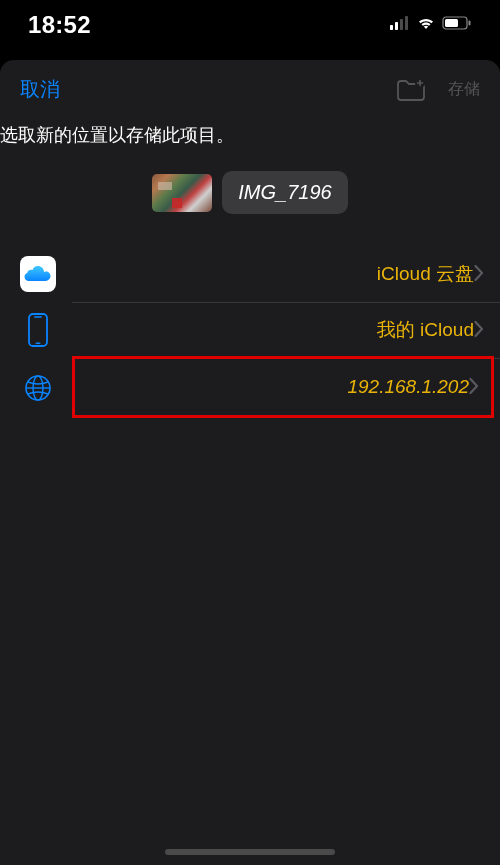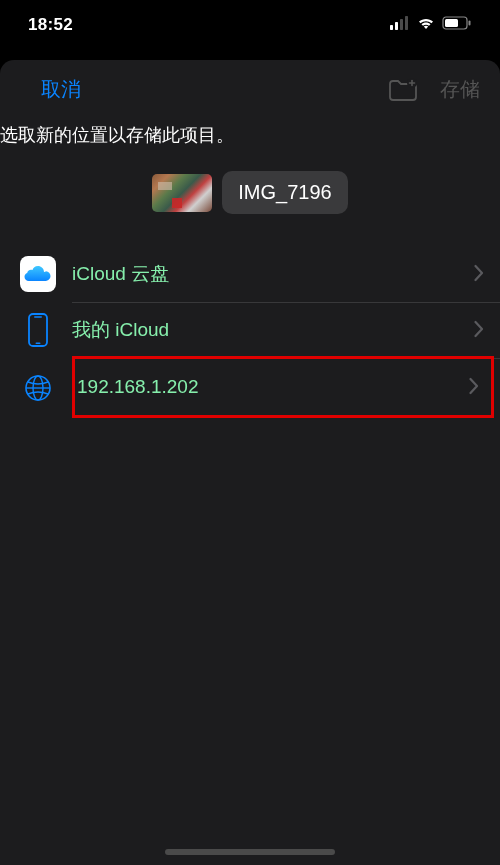--- a/index.html
+++ b/index.html
@@ -20,21 +20,21 @@
 
     .status-bar {
       height: 50px;
       display: flex;
       justify-content: space-between;
       align-items: center;
       padding: 0 28px;
       background: #000;
     }
     .status-time {
-      font-size: 17px;
+      font-size: 24px;
       font-weight: 600;
       letter-spacing: 0.3px;
     }
     .status-icons {
       display: flex;
       align-items: center;
       gap: 6px;
     }
 
     .sheet {
@@ -53,35 +53,34 @@
       justify-content: space-between;
       align-items: center;
       padding: 16px 20px 14px 20px;
     }
     .cancel-btn {
       color: #0a84ff;
       font-size: 20px;
       background: none;
       border: none;
       cursor: pointer;
-      margin-left: 21px;
     }
     .header-right {
       display: flex;
       align-items: center;
       gap: 22px;
     }
     .new-folder-icon {
       color: #555;
       display: flex;
       align-items: center;
     }
     .save-btn {
       color: #555;
-      font-size: 20px;
+      font-size: 16px;
       background: none;
       border: none;
     }
 
     .prompt-text {
       font-size: 18px;
       color: #fff;
       padding: 6px 0 24px 0;
     }
 
@@ -117,20 +116,21 @@
       width: 10px;
       height: 10px;
       background: rgba(200,40,40,0.9);
     }
     .file-name-chip {
       background: #3a3a3c;
       border-radius: 10px;
       padding: 10px 16px;
       font-size: 20px;
       color: #fff;
+      font-style: italic;
     }
 
     .location-list {
       padding-top: 2px;
     }
     .location-item {
       display: flex;
       align-items: center;
       padding: 10px 16px 10px 20px;
       position: relative;
@@ -150,22 +150,23 @@
       width: 36px;
       height: 36px;
       background: #fff;
       border-radius: 8px;
       display: flex;
       align-items: center;
       justify-content: center;
     }
     .location-label {
       font-size: 19px;
-      color: #86efac;
+      color: #eab308;
       flex: 1;
+      text-align: right;
     }
     .chevron {
       color: #5a5a5e;
       font-size: 24px;
       font-weight: 300;
     }
     .row-sep {
       position: absolute;
       bottom: 0;
       left: 72px;
@@ -317,21 +318,21 @@
       <div class="item3-icon-wrap">
         <svg width="30" height="30" viewBox="0 0 30 30">
             <circle cx="15" cy="15" r="12" fill="none" stroke="#0a84ff" stroke-width="1.6"></circle>
             <ellipse cx="15" cy="15" rx="5" ry="12" fill="none" stroke="#0a84ff" stroke-width="1.4"></ellipse>
             <line x1="3" y1="15" x2="27" y2="15" stroke="#0a84ff" stroke-width="1.4"></line>
             <path d="M5 9 Q15 13 25 9" fill="none" stroke="#0a84ff" stroke-width="1.4"></path>
             <path d="M5 21 Q15 17 25 21" fill="none" stroke="#0a84ff" stroke-width="1.4"></path>
           </svg>
       </div>
       <div class="highlight-box" style="flex:1;">
-        <div class="location-item" style="border:none;">
+        <div class="location-item" style="border:none;font-style:italic;">
           <div class="location-label" style="padding-left:2px;">192.168.1.202</div>
           <span class="chevron">
             <svg width="10" height="18" viewBox="0 0 10 18">
                 <path d="M1.5 2 L8 9 L1.5 16" fill="none" stroke="#5a5a5e" stroke-width="2.2" stroke-linecap="round" stroke-linejoin="round"></path>
               </svg>
           </span>
         </div>
       </div>
     </div>
 

